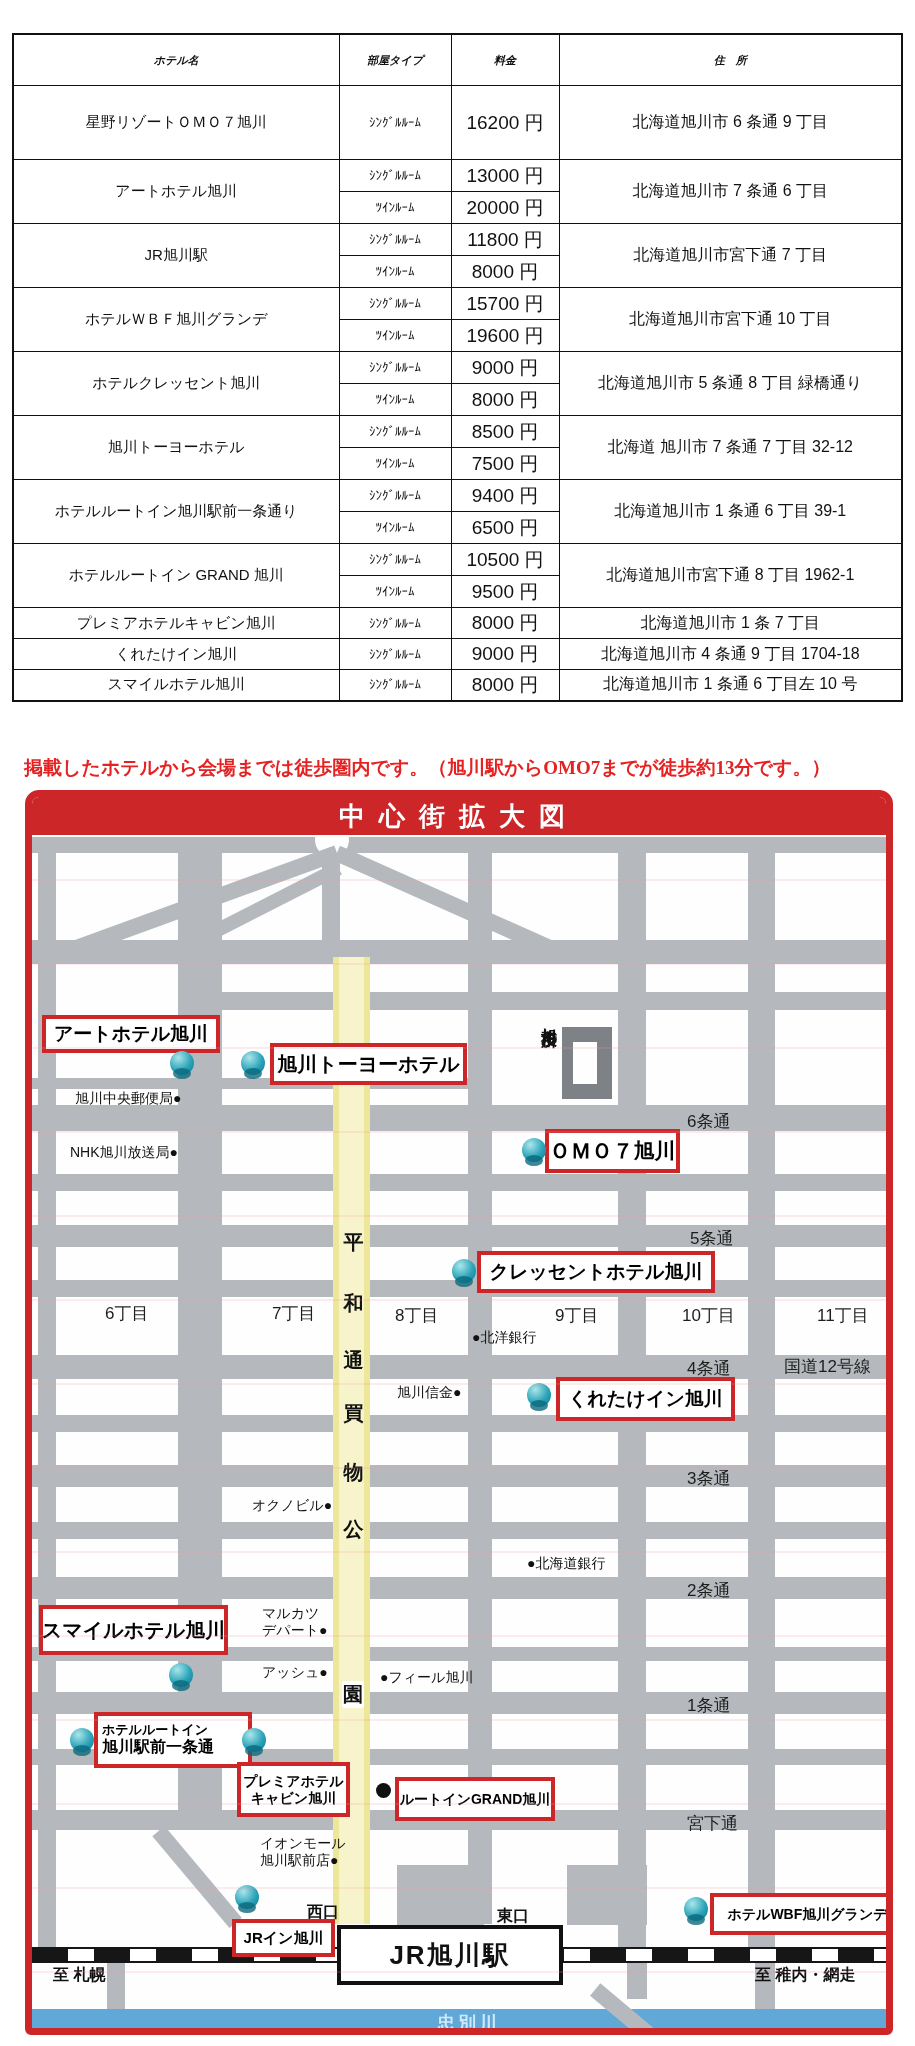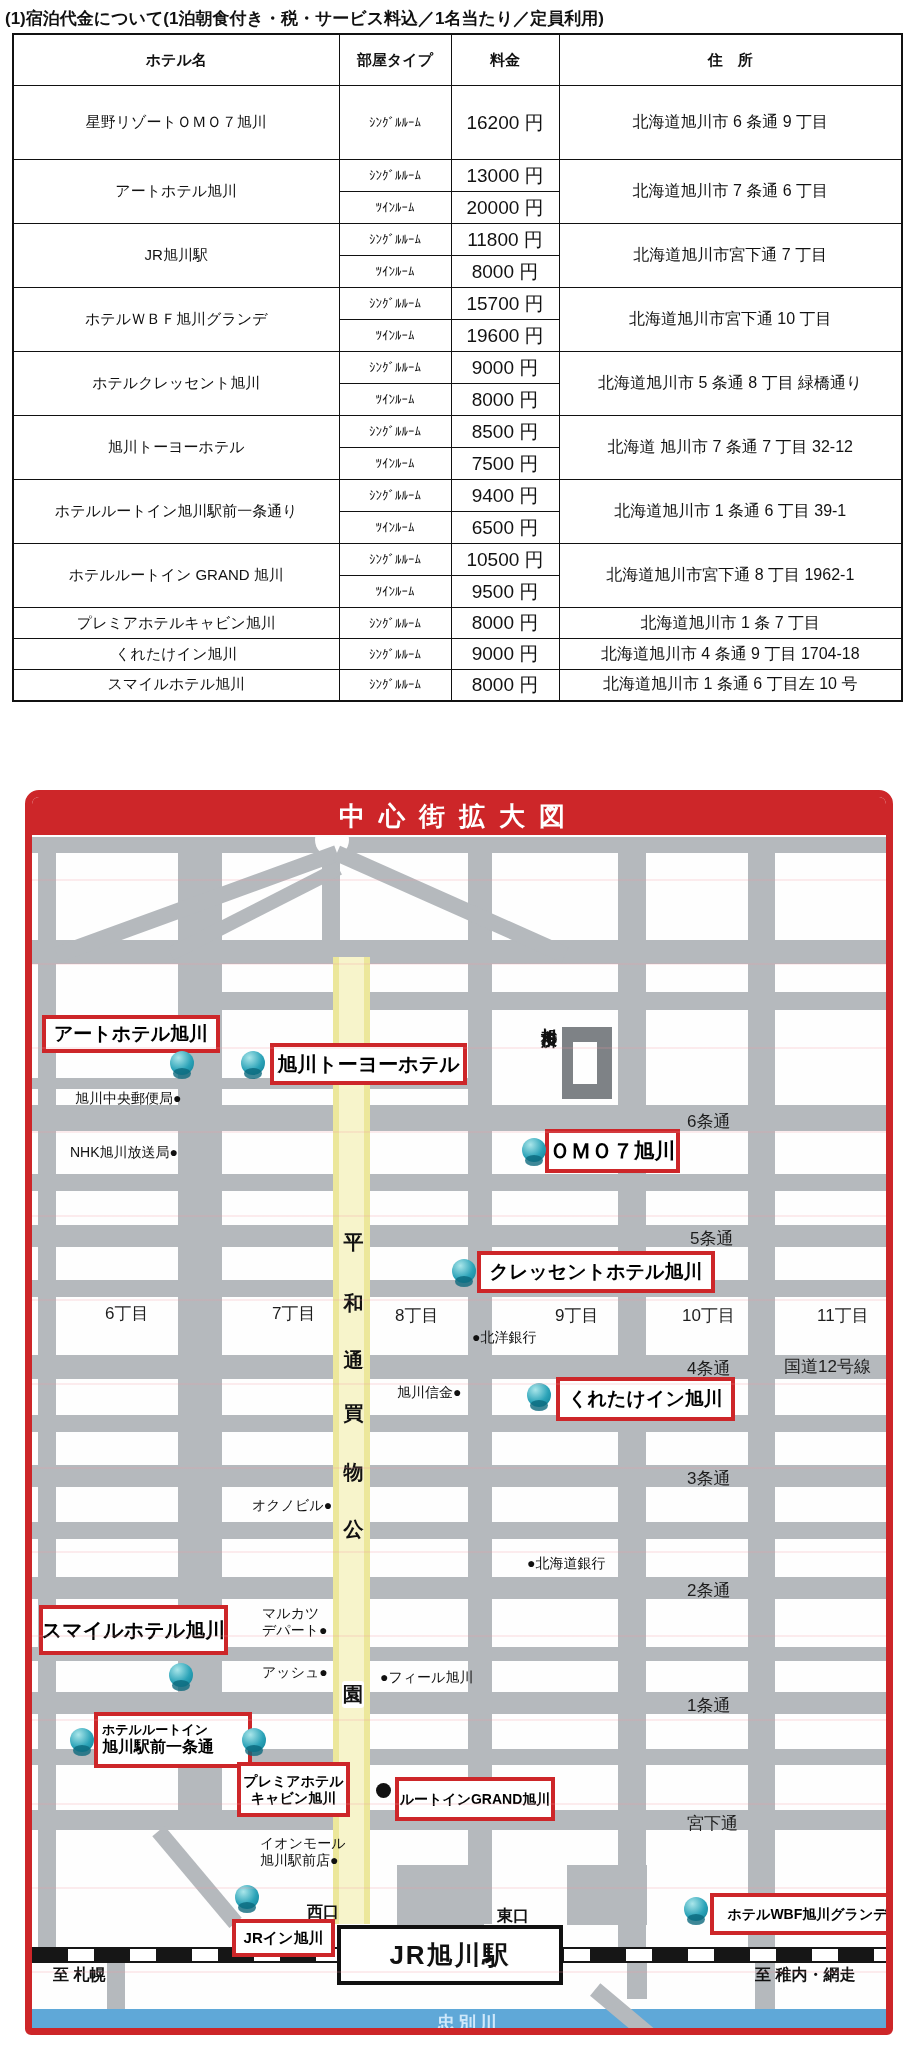--- a/index.html
+++ b/index.html
@@ -4,21 +4,21 @@
 <style>
   html,body{margin:0;padding:0;background:#fff;}
   .page{position:relative;width:915px;height:2046px;background:#fff;
         font-family:"Liberation Sans","DejaVu Sans",sans-serif;color:#111;}
   .doc-title{position:absolute;top:7px;left:5px;font-size:17px;font-weight:bold;letter-spacing:0;}
   
   table.hotels{position:absolute;top:33px;left:12px;border-collapse:collapse;table-layout:fixed;
         width:889px;border:2px solid #111;}
   table.hotels th,table.hotels td{border:1px solid #111;text-align:center;vertical-align:middle;
         padding:0 2px;overflow:hidden;}
-  table.hotels th{font-size:15px;font-weight:bold;height:50px;}
+  table.hotels th{font-size:11px;font-weight:bold;height:50px;font-style:italic;}
   td.name{font-size:15px;}
   td.room{font-size:13px;}
   td.price{font-size:19px;}
   td.addr{font-size:16px;}
   
   .note{position:absolute;top:755px;left:24px;font-family:"Liberation Serif","DejaVu Serif",serif;
         font-size:19px;color:#e52222;font-weight:bold;white-space:nowrap;}
   
   .map{position:absolute;left:25px;top:790px;width:868px;height:1245px;box-sizing:border-box;
        border:7px solid #cd2629;border-radius:14px 14px 6px 6px;background:#fefefe;overflow:hidden;}
@@ -64,21 +64,20 @@
   .dest{position:absolute;z-index:5;font-size:16px;font-weight:bold;}
   .river{position:absolute;left:0;right:0;top:1212px;height:24px;background:#5fa8d8;z-index:2;}
   .river-label{position:absolute;left:405px;top:1214px;z-index:3;font-size:18px;font-weight:bold;color:#cfe8fa;letter-spacing:3px;}
   .plaza{position:absolute;background:#b5b9bd;z-index:1;}
 </style>
 </head>
 <body>
 
 <div class="page">
 
-  <div class="doc-title">(1)宿泊代金について(1泊朝食付き・税・サービス料込／1名当たり／定員利用)</div>
 
   <table class="hotels">
     <colgroup>
         <col style="width:326px">
         <col style="width:112px">
         <col style="width:108px">
         <col style="width:343px">
       </colgroup>
     <tbody>
         <tr>
@@ -177,20 +176,21 @@
     </tr>
     <tr style="height:31px">
       <td class="name">スマイルホテル旭川</td>
       <td class="room">ｼﾝｸﾞﾙﾙｰﾑ</td>
       <td class="price">8000 円</td>
       <td class="addr">北海道旭川市 1 条通 6 丁目左 10 号</td>
     </tr>
   </tbody>
     </table>
 
+  <div class="note">掲載したホテルから会場までは徒歩圏内です。（旭川駅からOMO7までが徒歩約13分です。）</div>
 
   <div class="map">
     <div class="map-inner">
 
       <div class="h-st" style="top:40px;height:16px"></div>
       <div class="apex-notch"></div>
       <div class="h-st" style="top:143px;height:24px"></div>
       <div class="h-st" style="top:195px;height:18px;left:185px"></div>
       <div class="h-st" style="top:281px;height:11px;width:445px"></div>
       <div class="h-st" style="top:308px;height:26px"></div>

